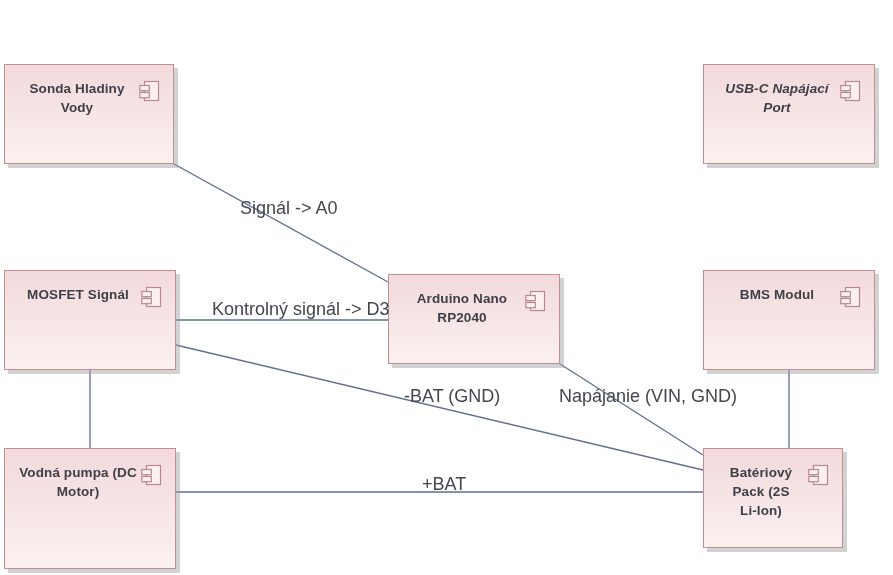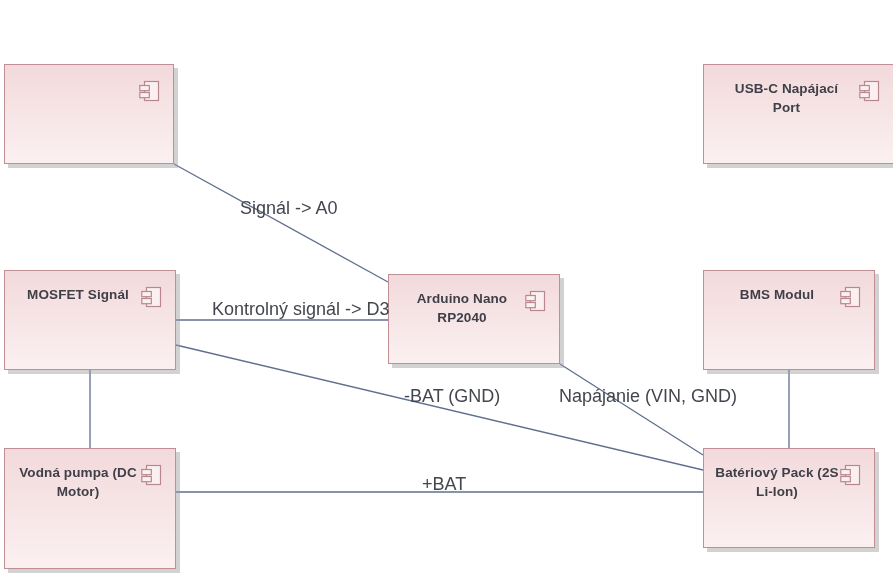--- a/index.html
+++ b/index.html
@@ -74,27 +74,28 @@
       <polyline points="176,320 388,320" fill="none" stroke="#5f6f8f" stroke-width="1.3"></polyline>
       <polyline points="176,345 703,470" fill="none" stroke="#5f6f8f" stroke-width="1.3"></polyline>
       <polyline points="560,364 703,455" fill="none" stroke="#5f6f8f" stroke-width="1.3"></polyline>
       <polyline points="176,492 703,492" fill="none" stroke="#5f6f8f" stroke-width="1.3"></polyline>
       <polyline points="90,370 90,448" fill="none" stroke="#5f6f8f" stroke-width="1.3"></polyline>
       <polyline points="789,370 789,448" fill="none" stroke="#5f6f8f" stroke-width="1.3"></polyline>
     </svg>
 
   <div id="node-layer">
       <div class="component-node" style="left: 4px; top: 64px; width: 170px; height: 100px;">
+        <div class="node-title">Sonda Hladiny<br>Vody</div>
         <svg class="comp-icon" viewBox="0 0 22 24">
           <rect x="5.5" y="2.5" width="14" height="19" fill="#fbf0f0" stroke="#b9878d" stroke-width="1.2"></rect>
           <rect x="0.8" y="6.5" width="9.5" height="5.2" fill="#fbf0f0" stroke="#b9878d" stroke-width="1.2"></rect>
           <rect x="0.8" y="13.5" width="9.5" height="5.2" fill="#fbf0f0" stroke="#b9878d" stroke-width="1.2"></rect>
         </svg>
       </div>
-      <div class="component-node" style="left: 703px; top: 64px; width: 191px; height: 100px;">
+      <div class="component-node" style="left: 703px; top: 64px; width: 172px; height: 100px; font-style: italic;">
         <div class="node-title">USB-C Napájací<br>Port</div>
         <svg class="comp-icon" viewBox="0 0 22 24">
           <rect x="5.5" y="2.5" width="14" height="19" fill="#fbf0f0" stroke="#b9878d" stroke-width="1.2"></rect>
           <rect x="0.8" y="6.5" width="9.5" height="5.2" fill="#fbf0f0" stroke="#b9878d" stroke-width="1.2"></rect>
           <rect x="0.8" y="13.5" width="9.5" height="5.2" fill="#fbf0f0" stroke="#b9878d" stroke-width="1.2"></rect>
         </svg>
       </div>
       <div class="component-node" style="left: 4px; top: 270px; width: 172px; height: 100px;">
         <div class="node-title">MOSFET Signál</div>
         <svg class="comp-icon" viewBox="0 0 22 24">
@@ -120,21 +121,21 @@
         </svg>
       </div>
       <div class="component-node" style="left: 4px; top: 448px; width: 172px; height: 121px;">
         <div class="node-title">Vodná pumpa (DC<br>Motor)</div>
         <svg class="comp-icon" viewBox="0 0 22 24">
           <rect x="5.5" y="2.5" width="14" height="19" fill="#fbf0f0" stroke="#b9878d" stroke-width="1.2"></rect>
           <rect x="0.8" y="6.5" width="9.5" height="5.2" fill="#fbf0f0" stroke="#b9878d" stroke-width="1.2"></rect>
           <rect x="0.8" y="13.5" width="9.5" height="5.2" fill="#fbf0f0" stroke="#b9878d" stroke-width="1.2"></rect>
         </svg>
       </div>
-      <div class="component-node" style="left: 703px; top: 448px; width: 172px; height: 100px;">
+      <div class="component-node" style="left: 703px; top: 448px; width: 140px; height: 100px;">
         <div class="node-title">Batériový Pack (2S<br>Li-Ion)</div>
         <svg class="comp-icon" viewBox="0 0 22 24">
           <rect x="5.5" y="2.5" width="14" height="19" fill="#fbf0f0" stroke="#b9878d" stroke-width="1.2"></rect>
           <rect x="0.8" y="6.5" width="9.5" height="5.2" fill="#fbf0f0" stroke="#b9878d" stroke-width="1.2"></rect>
           <rect x="0.8" y="13.5" width="9.5" height="5.2" fill="#fbf0f0" stroke="#b9878d" stroke-width="1.2"></rect>
         </svg>
       </div>
     </div>
   <div id="label-layer">
       <div class="edge-label" style="left: 240px; top: 201px;">Signál -&gt; A0</div>

